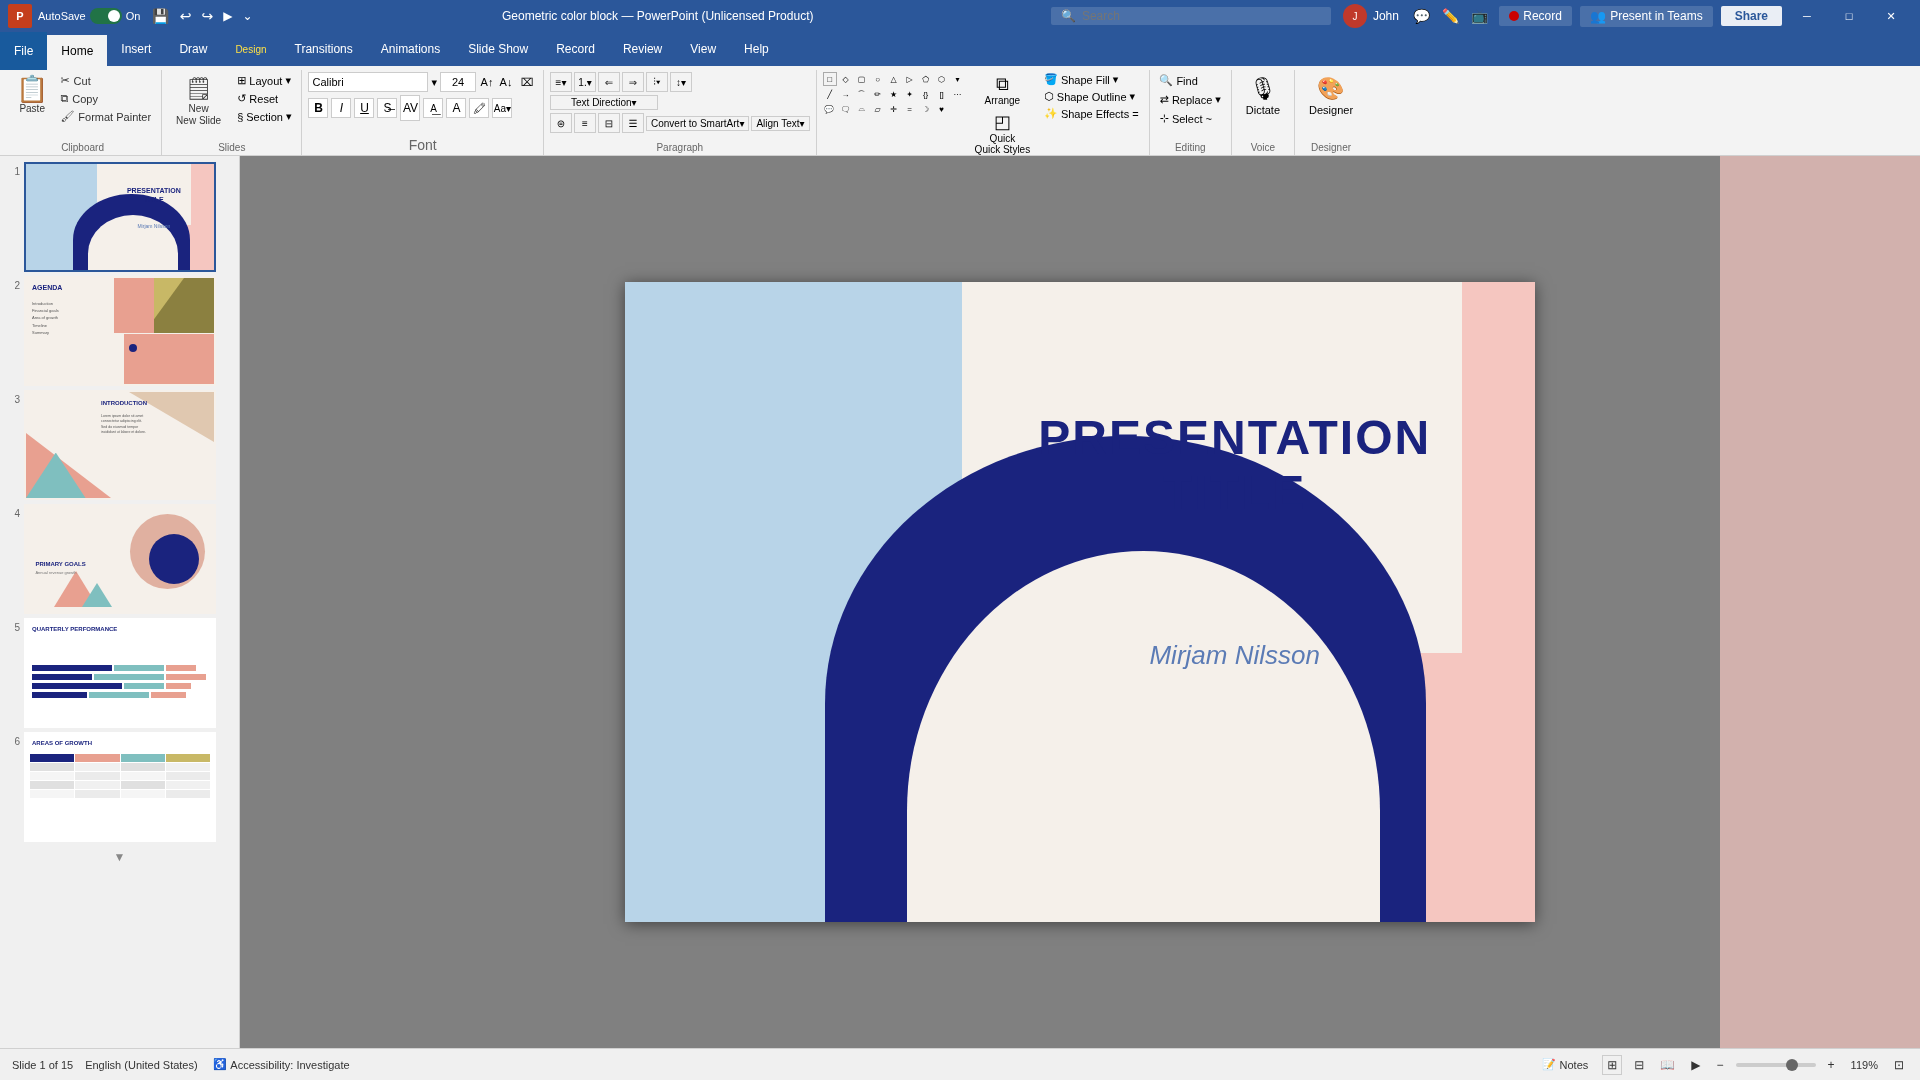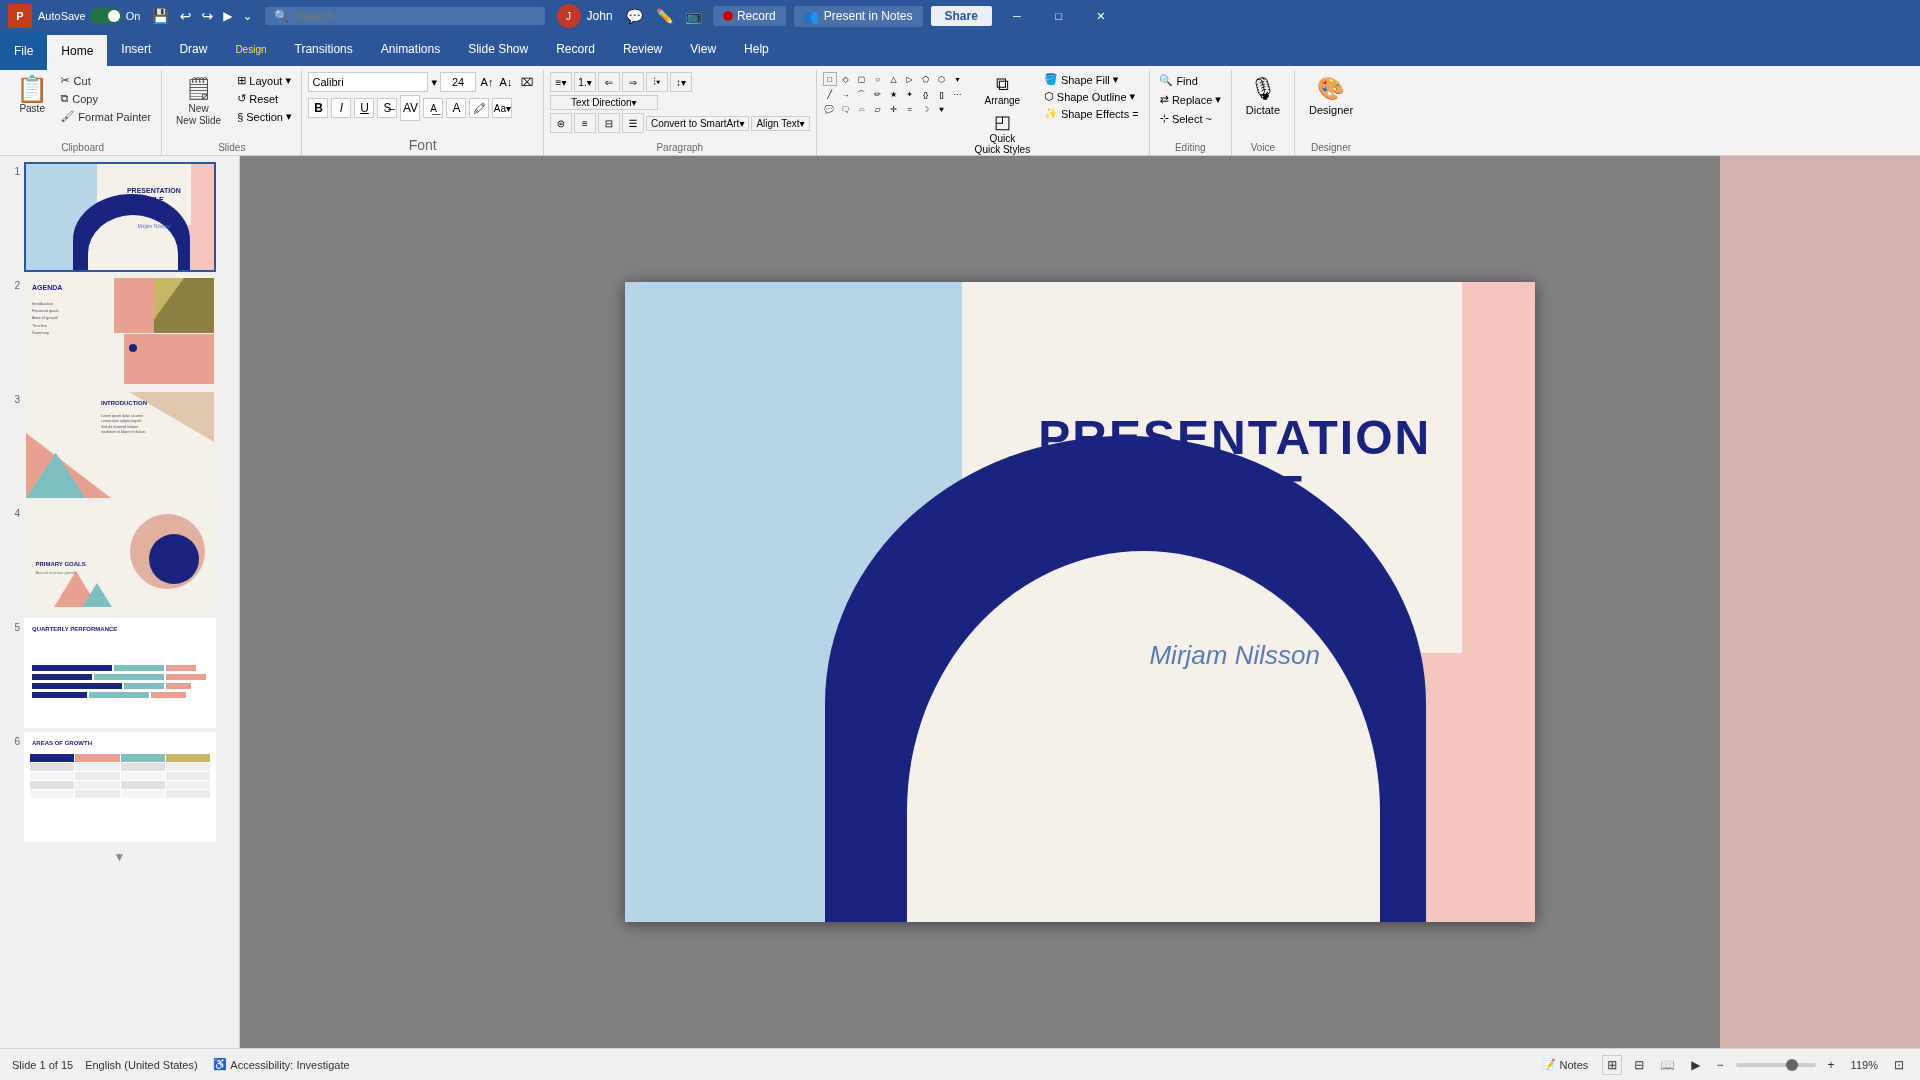--- a/index.html
+++ b/index.html
@@ -50,20 +50,21 @@
   </div>
 
   <div style="display:flex;align-items:center;gap:2px;margin-right:8px;">
     <div style="padding:2px 4px;cursor:pointer;color:white;font-size:14px;">💾</div>
     <div style="padding:2px 4px;cursor:pointer;color:white;font-size:14px;">↩</div>
     <div style="padding:2px 4px;cursor:pointer;color:white;font-size:14px;">↪</div>
     <div style="padding:2px 4px;cursor:pointer;color:white;font-size:12px;">▶</div>
     <div style="padding:2px 4px;cursor:pointer;color:white;font-size:12px;">⌄</div>
   </div>
 
+  <div style="flex:1;text-align:center;font-size:12px;">Geometric color block — PowerPoint (Unlicensed Product)</div>
 
   <div style="display:flex;align-items:center;background:rgba(255,255,255,0.15);border-radius:2px;padding:2px 10px;gap:6px;width:280px;margin-right:12px;">
     <span style="font-size:12px;">🔍</span>
     <input style="border: none; outline: none; background: transparent; color: white; font-size: 12px; width: 100%;" placeholder="Search">
   </div>
 
   <div style="display:flex;align-items:center;gap:6px;margin-right:8px;">
     <div style="width:24px;height:24px;border-radius:50%;background:#c0392b;display:flex;align-items:center;justify-content:center;font-size:10px;color:white;">J</div>
     <span style="font-size:12px;">John</span>
   </div>
@@ -72,21 +73,21 @@
   <div style="padding:2px 6px;cursor:pointer;font-size:14px;">✏️</div>
   <div style="padding:2px 6px;cursor:pointer;font-size:14px;">📺</div>
 
   <div style="display:flex;align-items:center;gap:4px;background:rgba(255,255,255,0.15);padding:3px 10px;border-radius:2px;margin:0 4px;cursor:pointer;">
     <span style="width:10px;height:10px;background:#cc0000;border-radius:50%;display:inline-block;"></span>
     <span style="font-size:12px;">Record</span>
   </div>
 
   <div style="display:flex;align-items:center;gap:4px;background:rgba(255,255,255,0.15);padding:3px 10px;border-radius:2px;margin:0 4px;cursor:pointer;">
     <span style="font-size:13px;">👥</span>
-    <span style="font-size:12px;">Present in Notes</span>
+    <span style="font-size:12px;">Present in Teams</span>
   </div>
 
   <div style="background:rgba(255,255,255,0.9);color:#2b579a;padding:3px 14px;border-radius:2px;margin:0 4px;cursor:pointer;font-size:12px;font-weight:600;">
     <span>Share</span>
   </div>
 
   <div class="win-btn" style="width:42px;height:32px;display:flex;align-items:center;justify-content:center;cursor:pointer;">─</div>
   <div class="win-btn" style="width:42px;height:32px;display:flex;align-items:center;justify-content:center;cursor:pointer;">□</div>
   <div class="win-btn close" style="width:42px;height:32px;display:flex;align-items:center;justify-content:center;cursor:pointer;">✕</div>
 </div>

